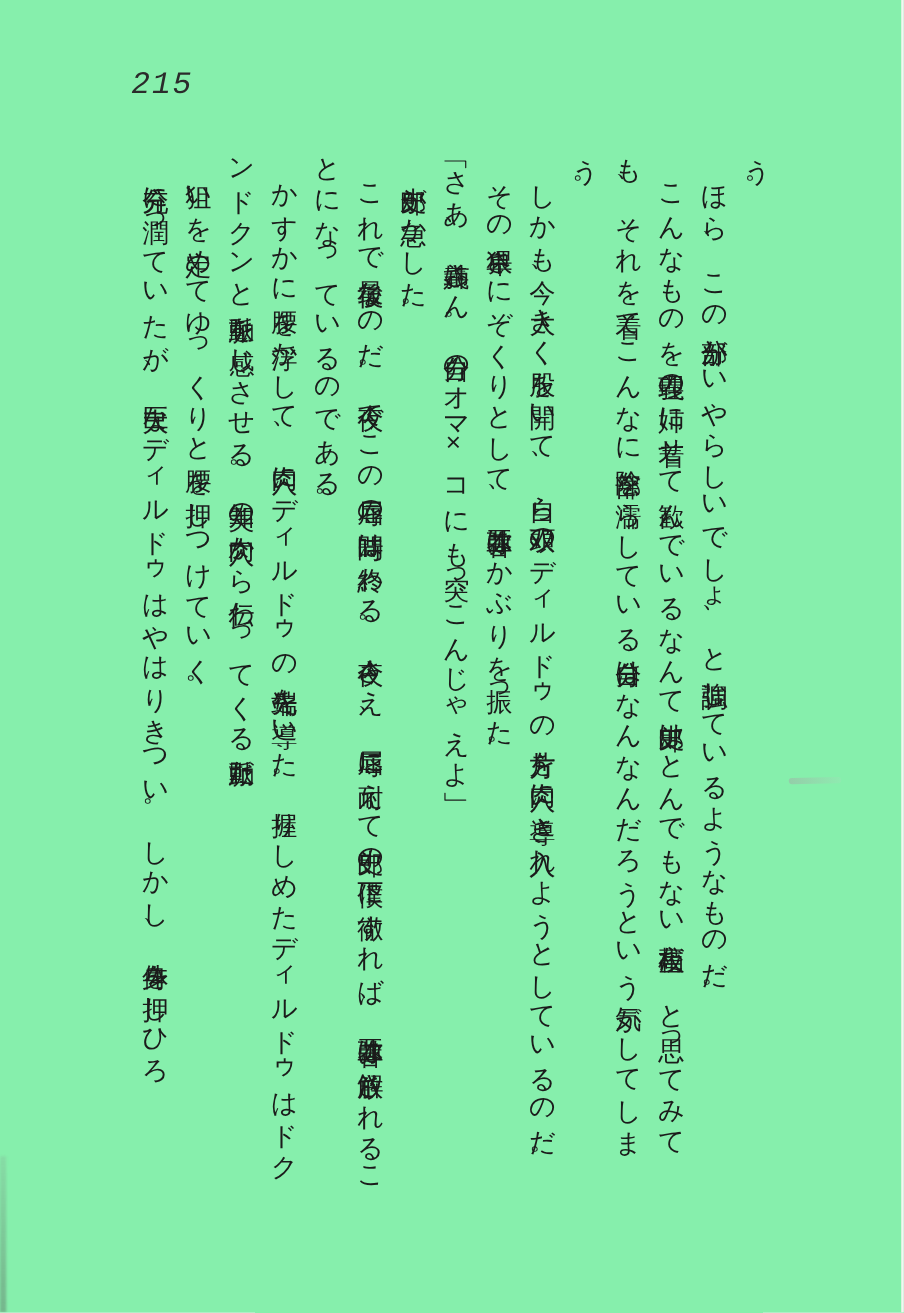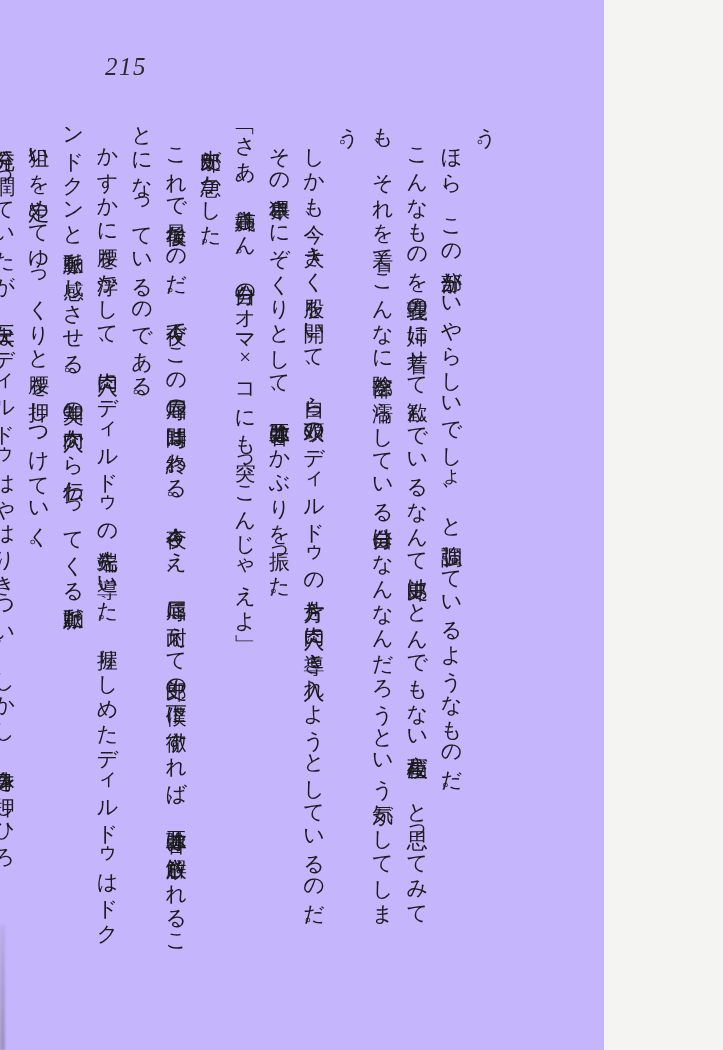--- a/index.html
+++ b/index.html
@@ -3,23 +3,24 @@
 <meta charset="utf-8">
 <style>
   html,body{margin:0;padding:0;}
   body{
     width:723px;height:1050px;
     background:#f4f4f2;
     font-family:"Liberation Serif","DejaVu Serif",serif;
   }
   .page{
     position:relative;
-    width:604px;height:1050px;
-    background:#c4b5fd;
+    width:721px;height:1050px;
+    background:#86efac;
     overflow:hidden;
+    font-family:Liberation Mono, monospace;
   }
   .page-number{
     position:absolute;
     left:105px;top:53px;
     font-size:25px;
     font-style:italic;
     letter-spacing:1.5px;
     color:#2b2b2b;
   }
   .text-block{

